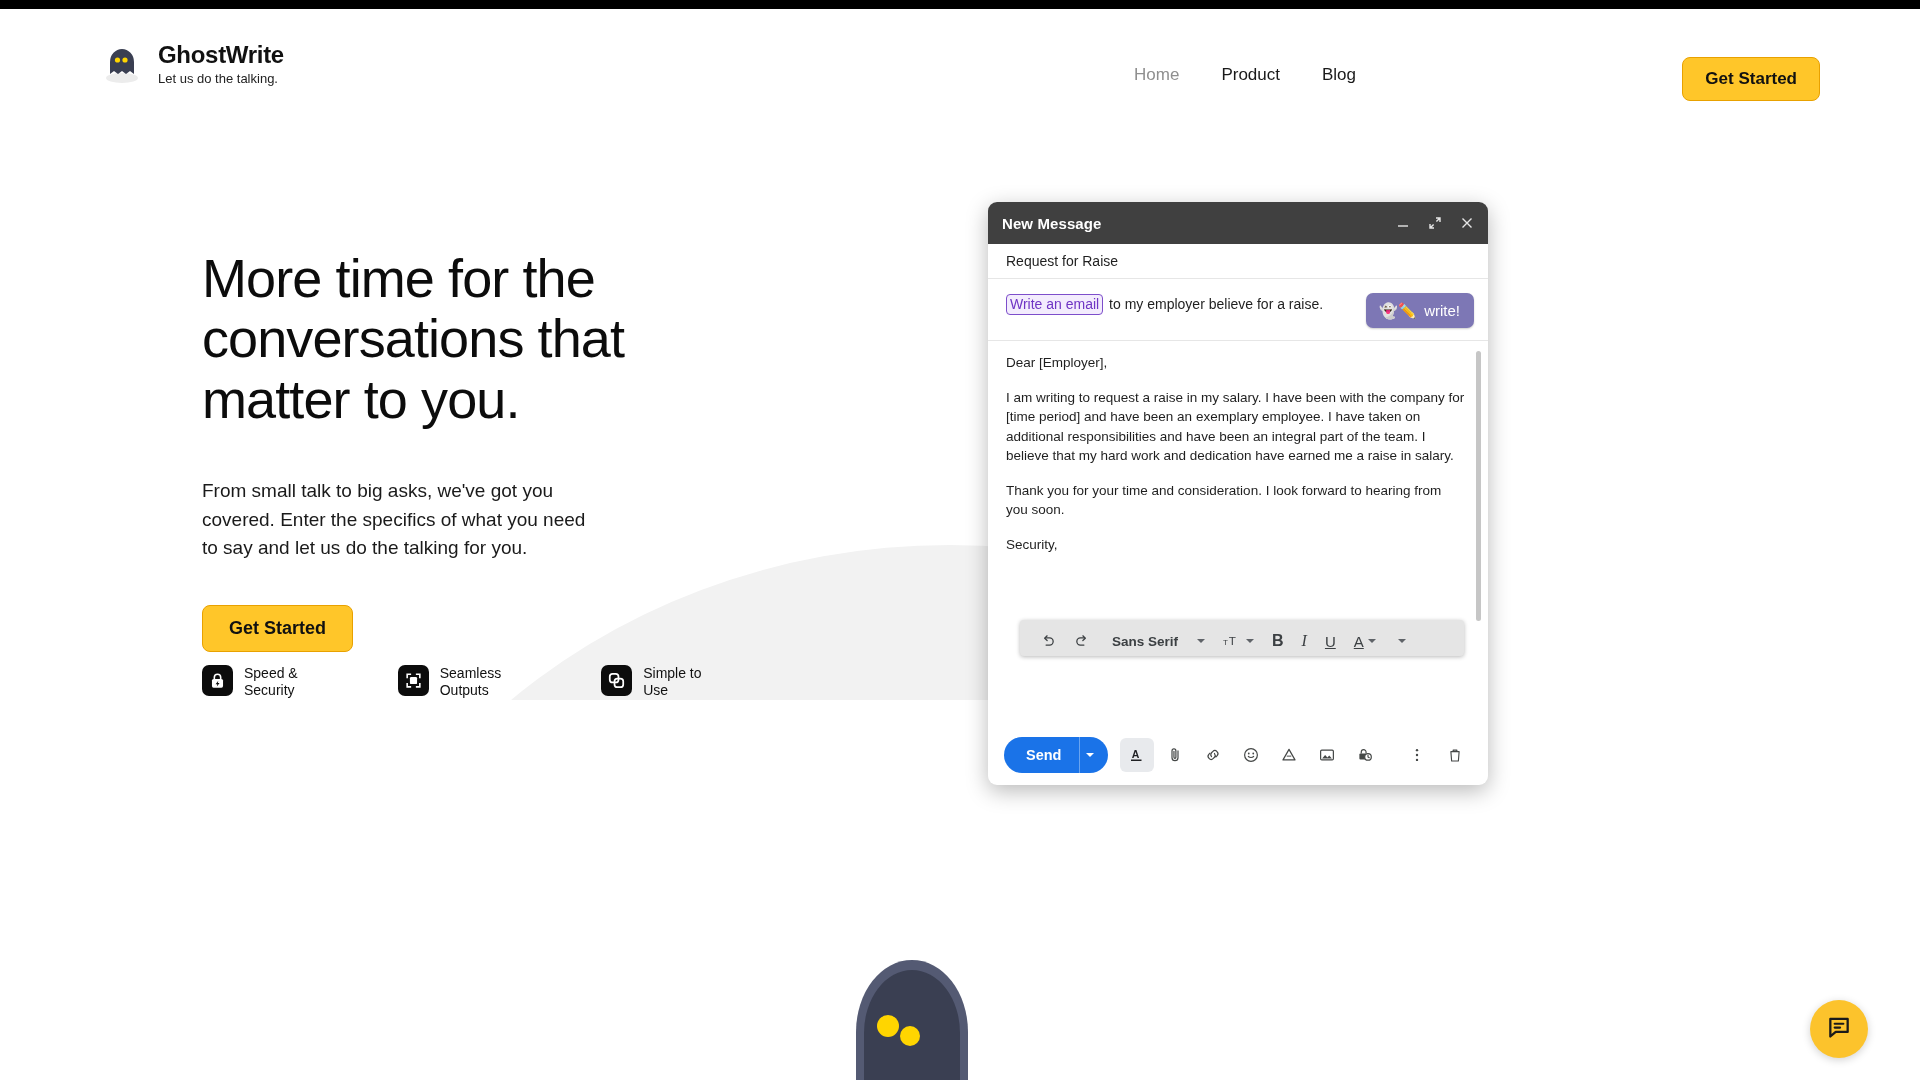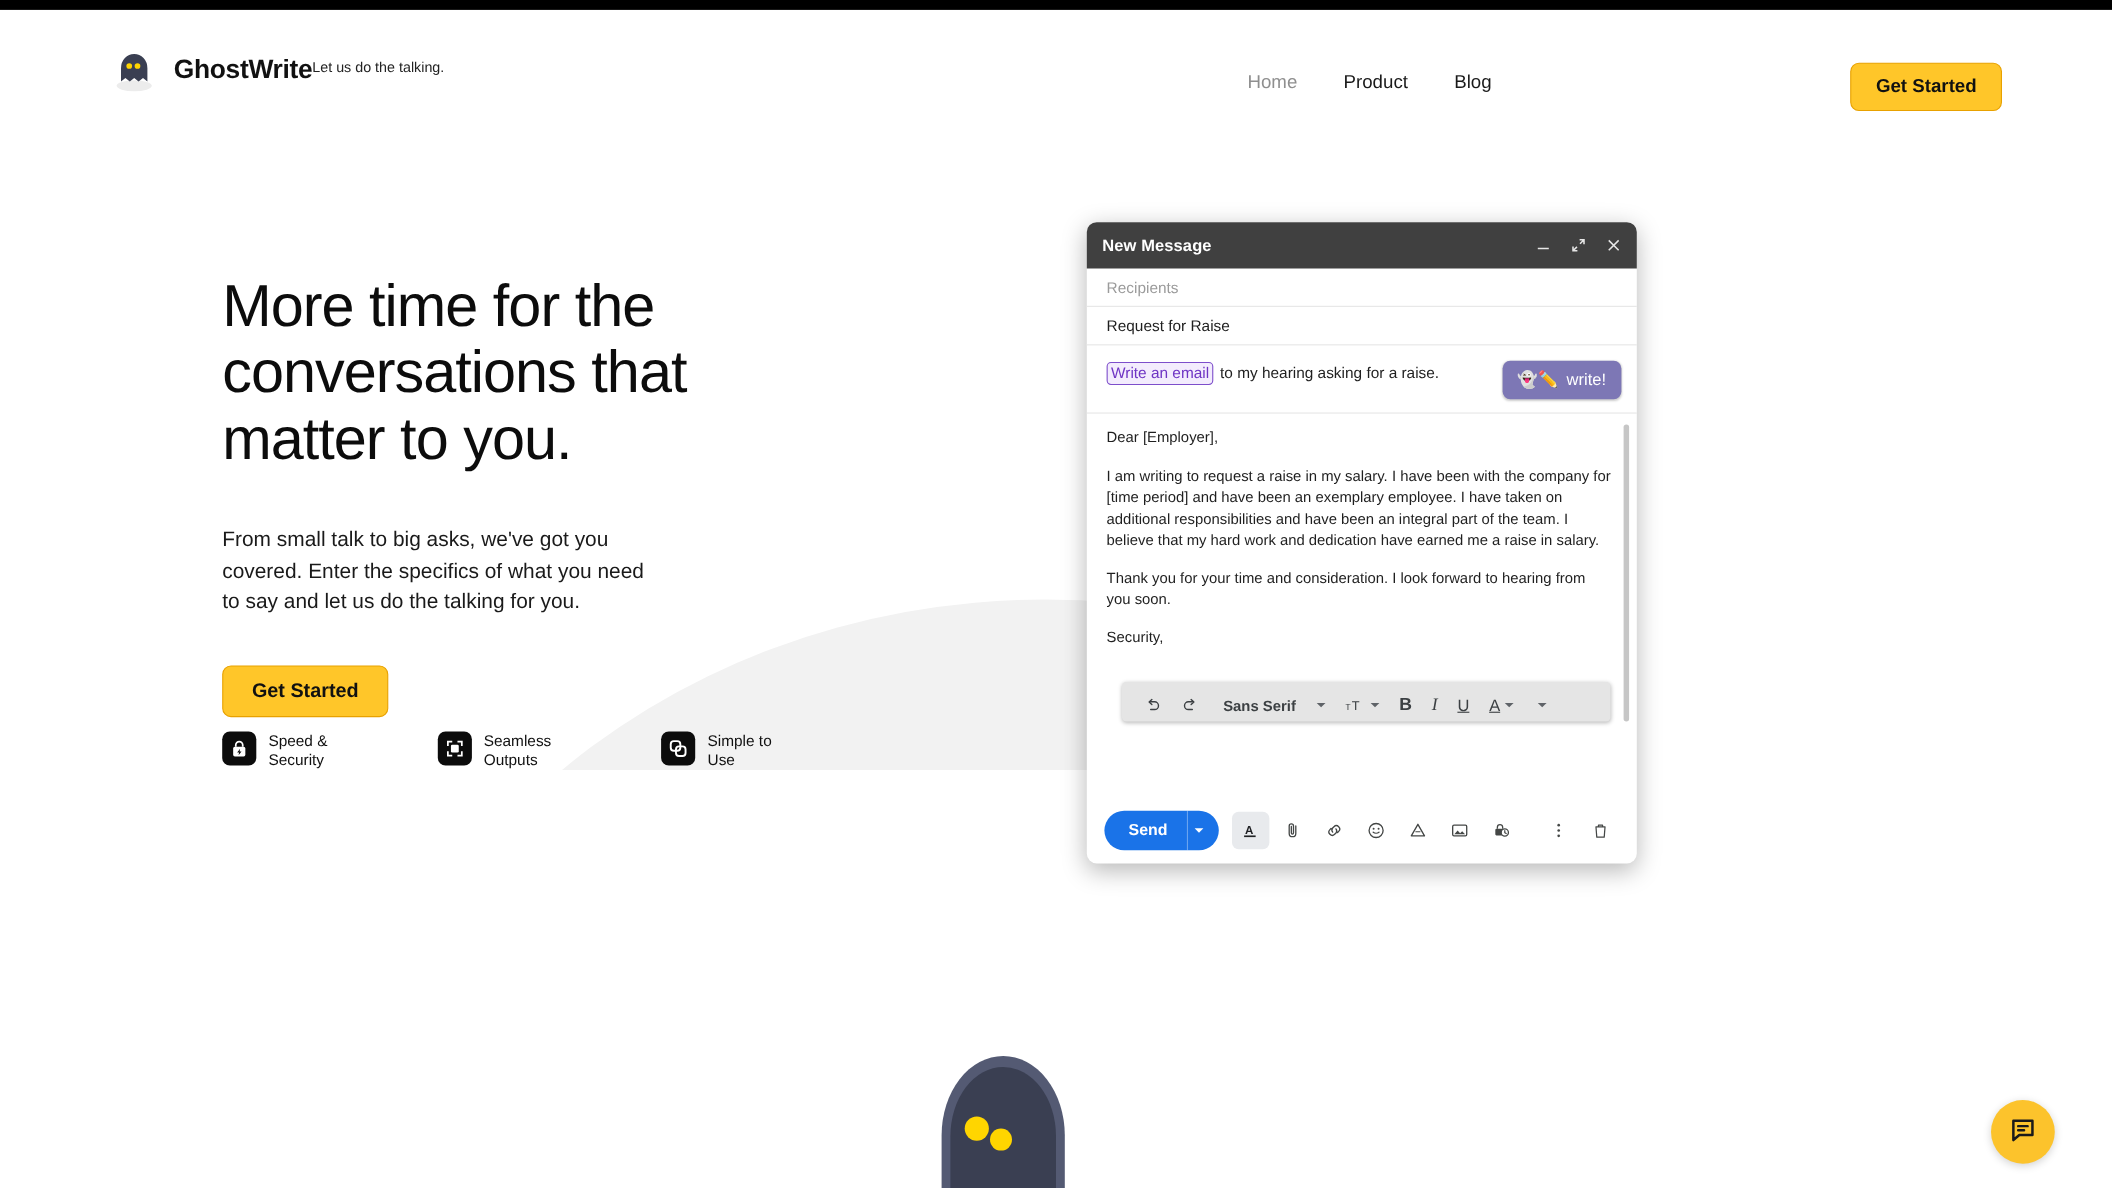--- a/index.html
+++ b/index.html
@@ -28,21 +28,21 @@
     background:#fff; z-index:1;
   }
 
   
   .header {
     position:absolute; top:9px; left:0; width:1920px; height:110px;
     z-index:20; display:flex; align-items:center;
   }
   .brand { position:absolute; left:100px; top:33px; display:flex; align-items:center; gap:14px; }
   .brand-ghost { position:relative; width:44px; height:44px; }
-  .brand-text { display:flex; line-height:1.1; }
+  .brand-text { display:flex; flex-direction:column; line-height:1.1; }
   .brand-name { font-size:24px; font-weight:bold; color:#111; letter-spacing:-0.3px; }
   .brand-tag { font-size:13px; color:#222; margin-top:3px; }
 
   .nav { position:absolute; right:564px; top:56px; display:flex; align-items:center; gap:42px; }
   .nav-link { font-size:17px; color:#1a1a1a; text-decoration:none; cursor:pointer; white-space:nowrap; }
   .nav-link.active { color:#8f8f8f; }
 
   .btn-yellow {
     background:#ffc629; border:1px solid #e8a100; border-radius:8px;
     font-size:17px; font-weight:bold; color:#111; cursor:pointer;
@@ -264,25 +264,24 @@
           </svg>
         </span>
         <span class="winbtn">
           <svg width="14" height="14" viewBox="0 0 14 14">
               <path d="M2.5 2.5l9 9M11.5 2.5l-9 9" stroke="#e6e6e6" stroke-width="1.4"></path>
             </svg>
         </span>
       </div>
     </div>
 
-    <div class="field recipients">Recipients</div>
     <div class="field subject">Request for Raise</div>
 
     <div class="prompt-row">
-      <div class="prompt-text"><span class="chip">Write an email</span><span> to my hearing asking for a raise.</span></div>
+      <div class="prompt-text"><span class="chip">Write an email</span><span> to my employer believe for a raise.</span></div>
       <button class="write-btn">
         <span class="write-emoji">👻✏️</span>
         <span>write!</span>
       </button>
     </div>
 
     <div class="body-area">
       <p class="body-p">Dear [Employer],</p>
       <p class="body-p">I am writing to request a raise in my salary. I have been with the company for [time period] and have been an exemplary employee. I have taken on additional responsibilities and have been an integral part of the team. I believe that my hard work and dedication have earned me a raise in salary.</p>
       <p class="body-p">Thank you for your time and consideration. I look forward to hearing from you soon.</p>

